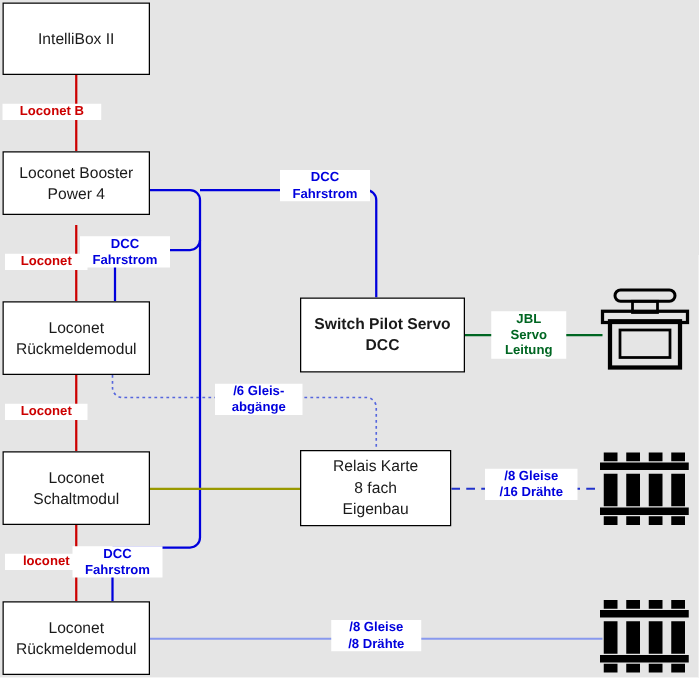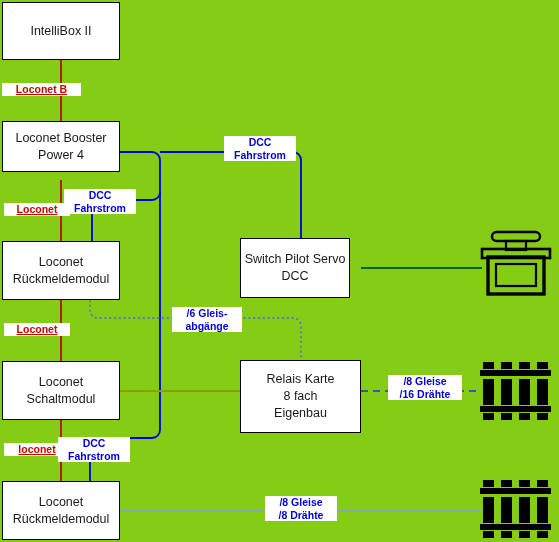--- a/index.html
+++ b/index.html
@@ -4,21 +4,21 @@
 <style>
   html, body {
     margin: 0;
     padding: 0;
     background: #ffffff;
   }
   #diagram {
     position: relative;
     width: 559px;
     height: 542px;
-    background: #84cc16;
+    background: #e5e5e5;
     font-family: "Liberation Sans", sans-serif;
     overflow: hidden;
   }
   .svg-layer {
     position: absolute;
     left: 0;
     top: 0;
     width: 559px;
     height: 542px;
   }
@@ -39,21 +39,21 @@
   .edge-label {
     position: absolute;
     text-align: center;
     font-size: 10.5px;
     font-weight: bold;
     line-height: 12.5px;
     white-space: pre-line;
     background: #ffffff;
     padding: 0 2px;
   }
-  .lbl-red   { color: #cc0000; text-decoration: underline; }
+  .lbl-red   { color: #cc0000; }
   .lbl-blue  { color: #0000dd; }
   .lbl-green { color: #006622; }
   .lbl-olive { color: #999900; }
 </style>
 </head>
 <body>
 
 <div id="diagram">
 
   <svg class="svg-layer" viewBox="0 0 559 542" xmlns="http://www.w3.org/2000/svg">
@@ -127,36 +127,39 @@
 
   <div class="node-box" style="left: 2px; top: 2px; width: 118px; height: 58px;">IntelliBox II</div>
   <div class="node-box" style="left: 2px; top: 121px; width: 118px; height: 51px;">Loconet Booster
 Power 4</div>
   <div class="node-box" style="left: 2px; top: 241px; width: 118px; height: 59px;">Loconet
 Rückmeldemodul</div>
   <div class="node-box" style="left: 2px; top: 361px; width: 118px; height: 59px;">Loconet
 Schaltmodul</div>
   <div class="node-box" style="left: 2px; top: 481px; width: 118px; height: 59px;">Loconet
 Rückmeldemodul</div>
-  <div class="node-box" style="left: 240px; top: 238px; width: 110px; height: 60px;">Switch Pilot Servo
+  <div class="node-box" style="left: 240px; top: 238px; width: 132px; height: 60px; font-weight: bold;">Switch Pilot Servo
 DCC</div>
-  <div class="node-box" style="left: 240px; top: 360px; width: 121px; height: 73px;">Relais Karte
+  <div class="node-box" style="left: 240px; top: 360px; width: 121px; height: 61px;">Relais Karte
 8 fach
 Eigenbau</div>
 
   <div class="edge-label lbl-red" style="left: 2px; top: 83px; width: 75px;">Loconet B</div>
   <div class="edge-label lbl-red" style="left: 4px; top: 203px; width: 62px;">Loconet</div>
   <div class="edge-label lbl-red" style="left: 4px; top: 323px; width: 62px;">Loconet</div>
   <div class="edge-label lbl-red" style="left: 4px; top: 443px; width: 62px;">loconet</div>
   <div class="edge-label lbl-blue" style="left: 224px; top: 136px; width: 68px;">DCC
 Fahrstrom</div>
   <div class="edge-label lbl-blue" style="left: 64px; top: 189px; width: 68px;">DCC
 Fahrstrom</div>
   <div class="edge-label lbl-blue" style="left: 58px; top: 437px; width: 68px;">DCC
 Fahrstrom</div>
   <div class="edge-label lbl-blue" style="left: 172px; top: 307px; width: 66px;">/6 Gleis-
 abgänge</div>
+  <div class="edge-label lbl-green" style="left: 393px; top: 249px; width: 56px;">JBL
+Servo
+Leitung</div>
   <div class="edge-label lbl-blue" style="left: 388px; top: 375px; width: 70px;">/8 Gleise
 /16 Drähte</div>
   <div class="edge-label lbl-blue" style="left: 265px; top: 496px; width: 68px;">/8 Gleise
 /8 Drähte</div>
 
 </div>
 
 </body></html>

